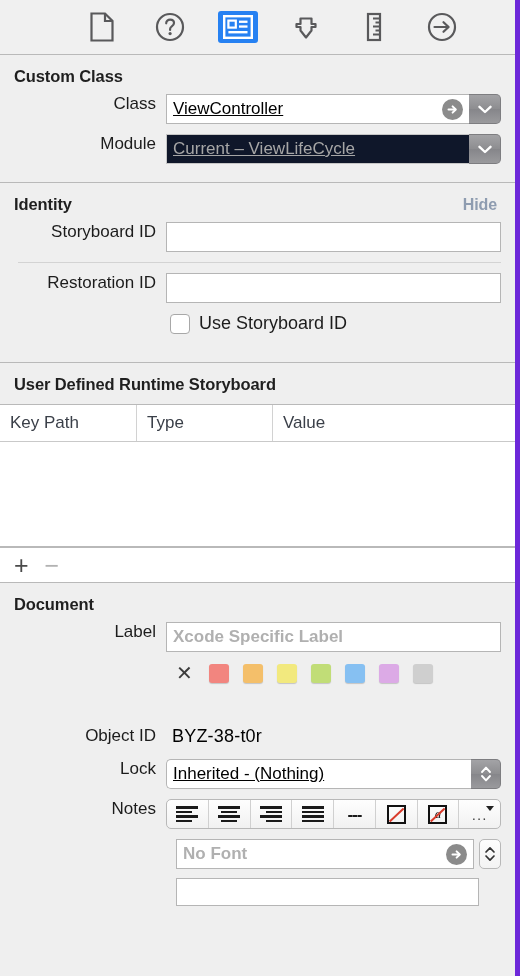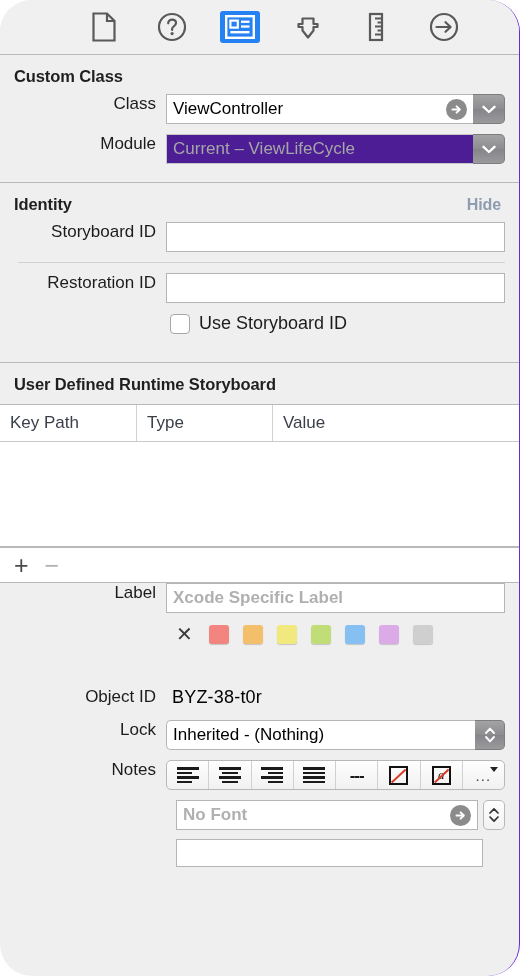--- a/index.html
+++ b/index.html
@@ -11,23 +11,22 @@
   body {
     font-family: "Liberation Sans", "DejaVu Sans", sans-serif;
     -webkit-font-smoothing: antialiased;
   }
   #app {
     position: relative;
     width: 520px;
     height: 976px;
     overflow: hidden;
     background: #efefef;
-    border-right: 1px solid #6d28d9;
-    box-sizing: border-box;
-    border-radius: 32px;
+    border-right: 5px solid #6d28d9;
+    box-sizing: border-box;
   }
 
   
   .toolbar {
     height: 55px;
     background: #f0f0f0;
     display: flex;
     align-items: center;
     justify-content: center;
     gap: 28px;
@@ -97,37 +96,38 @@
     border: 1px solid #b5b5b5;
     box-sizing: border-box;
     display: flex;
     align-items: center;
     padding: 0 6px;
     font-size: 17px;
     color: #000;
     position: relative;
   }
   .field.disabled {
-    background: #4c1d95;
+    background: #0f172a;
     color: #a6a6a6;
     border-color: #c6c6c6;
   }
   .field .ph { color: #b0b0b0; font-weight: bold; }
   .field .val { flex: 1; overflow: hidden; white-space: nowrap; }
 
   
   .combo {
     flex: 1;
     display: flex;
     height: 30px;
   }
   .combo .field {
     flex: 1;
     border-right: none;
     border-radius: 0;
+    text-decoration: underline;
   }
   .combo-btn {
     width: 32px;
     min-width: 32px;
     background: linear-gradient(180deg, #a3a3a6 0%, #8d8d90 50%, #86868a 51%, #9a9a9d 100%);
     border: 1px solid #7d7d80;
     border-left: none;
     border-radius: 0 5px 5px 0;
     display: flex;
     align-items: center;
@@ -496,20 +496,23 @@
       <div class="table-body"></div>
     </div>
 
     <div class="table-footer">
       <span class="pm-btn">+</span>
       <span class="pm-btn disabled">−</span>
     </div>
   </div>
 
   <div class="section" style="border-bottom:none;">
+    <div class="section-title">
+      <span>Document</span>
+    </div>
 
     <div class="row">
       <div class="row-label">Label</div>
       <div class="field">
         <span class="ph">Xcode Specific Label</span>
       </div>
     </div>
 
     <div class="swatch-row">
       <span class="swatch-x">✕</span>

